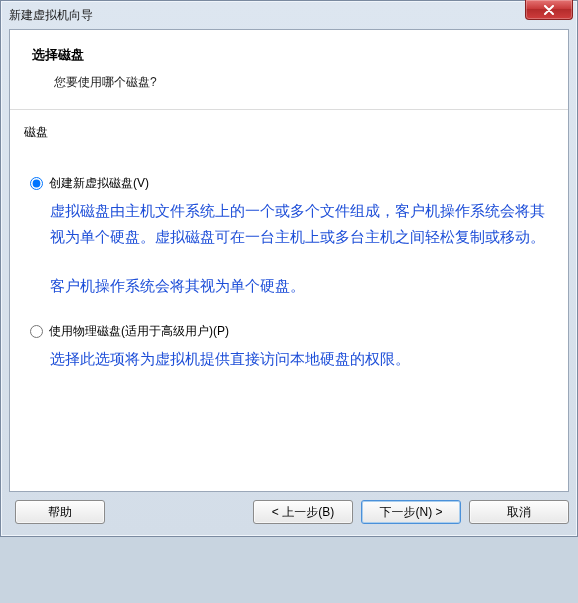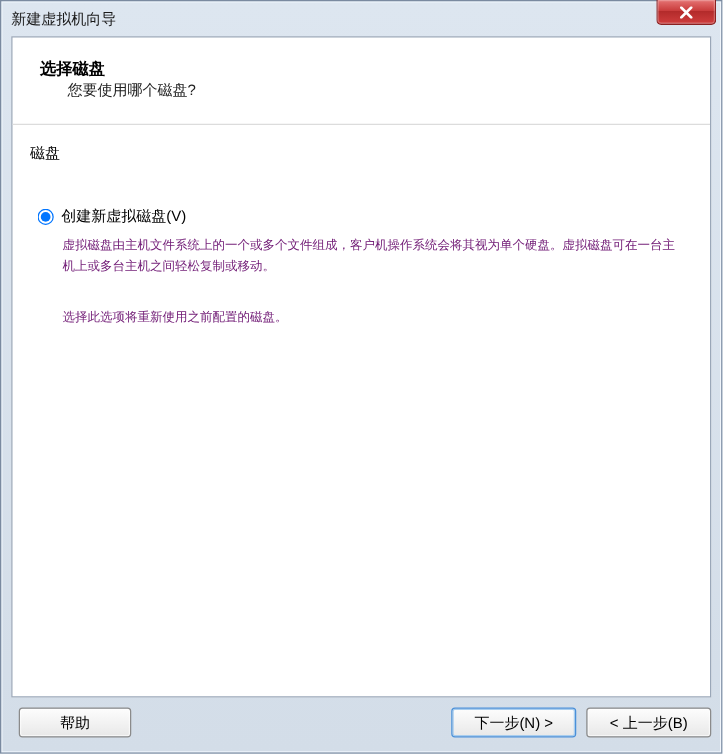--- a/index.html
+++ b/index.html
@@ -7,21 +7,21 @@
     margin: 0;
     font-family: "Microsoft YaHei", "SimSun", Tahoma, sans-serif;
     font-size: 12px;
     background: #c8d4e0;
     width: 578px;
     height: 603px;
     overflow: hidden;
   }
   .window {
     width: 578px;
-    height: 603px;
+    height: 537px;
     background: linear-gradient(to bottom, #dde6f0 0%, #d3dde8 100%);
     border: 1px solid #7a8aa0;
     position: relative;
     box-shadow: inset 0 0 0 1px #f0f5fb;
   }
   .titlebar {
     height: 28px;
     display: flex;
     align-items: center;
     padding: 0 6px 0 8px;
@@ -58,21 +58,21 @@
   .header {
     padding: 16px 22px 18px 22px;
     border-bottom: 1px solid #dcdcdc;
   }
   .header .h-title {
     font-size: 13px;
     font-weight: bold;
     color: #000;
   }
   .header .h-sub {
-    margin-top: 0;
+    margin-top: 10px;
     margin-left: 22px;
     font-size: 12px;
     color: #222;
   }
   .section-label {
     padding: 14px 2px 6px 14px;
     font-size: 12px;
     color: #000;
   }
   .options {
@@ -90,22 +90,22 @@
     margin: 0;
     width: 13px;
     height: 13px;
   }
   .option .opt-label {
     font-size: 12px;
     color: #000;
   }
   .option .opt-desc {
     margin: 6px 0 0 20px;
-    font-size: 10px;
-    color: #701a75;
+    font-size: 15px;
+    color: #1d4ed8;
     line-height: 1.7;
   }
   .footer {
     position: absolute;
     left: 8px; right: 8px; bottom: 8px;
     height: 32px;
     display: flex;
     align-items: center;
     gap: 8px;
   }
@@ -157,26 +157,34 @@
 
       <div class="option">
         <label class="option-row">
           <input type="radio" name="disk" checked="" style="">
           <span class="opt-label">创建新虚拟磁盘(V)</span>
         </label>
         <div class="opt-desc">虚拟磁盘由主机文件系统上的一个或多个文件组成，客户机操作系统会将其视为单个硬盘。虚拟磁盘可在一台主机上或多台主机之间轻松复制或移动。</div>
       </div>
 
       <div class="option">
-        <div class="opt-desc">选择此选项将重新使用之前配置的磁盘。</div>
+        <div class="opt-desc">客户机操作系统会将其视为单个硬盘。</div>
       </div>
 
+      <div class="option">
+        <label class="option-row">
+          <input type="radio" name="disk" style="">
+          <span class="opt-label">使用物理磁盘(适用于高级用户)(P)</span>
+        </label>
+        <div class="opt-desc">选择此选项将为虚拟机提供直接访问本地硬盘的权限。</div>
+      </div>
 
     </div>
   </div>
 
   <div class="footer">
     <button class="btn help">帮助</button>
     <div class="spacer"></div>
+    <button class="btn">&lt; 上一步(B)</button>
     <button class="btn default">下一步(N) &gt;</button>
-    <button class="btn">&lt; 上一步(B)</button>
+    <button class="btn">取消</button>
   </div>
 </div>
 
 </body></html>

